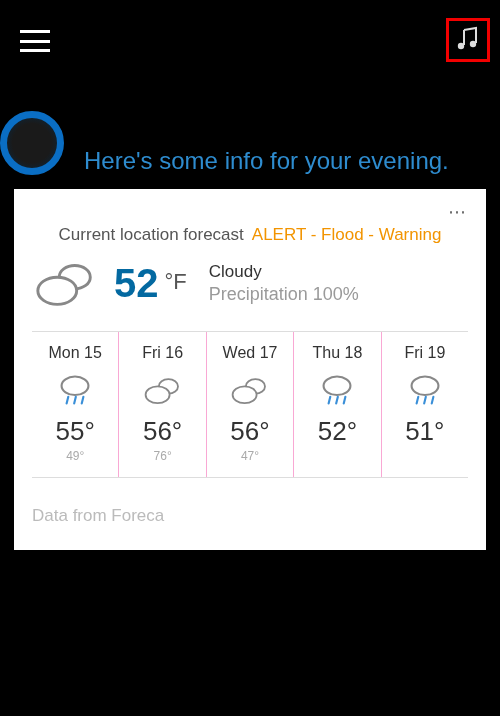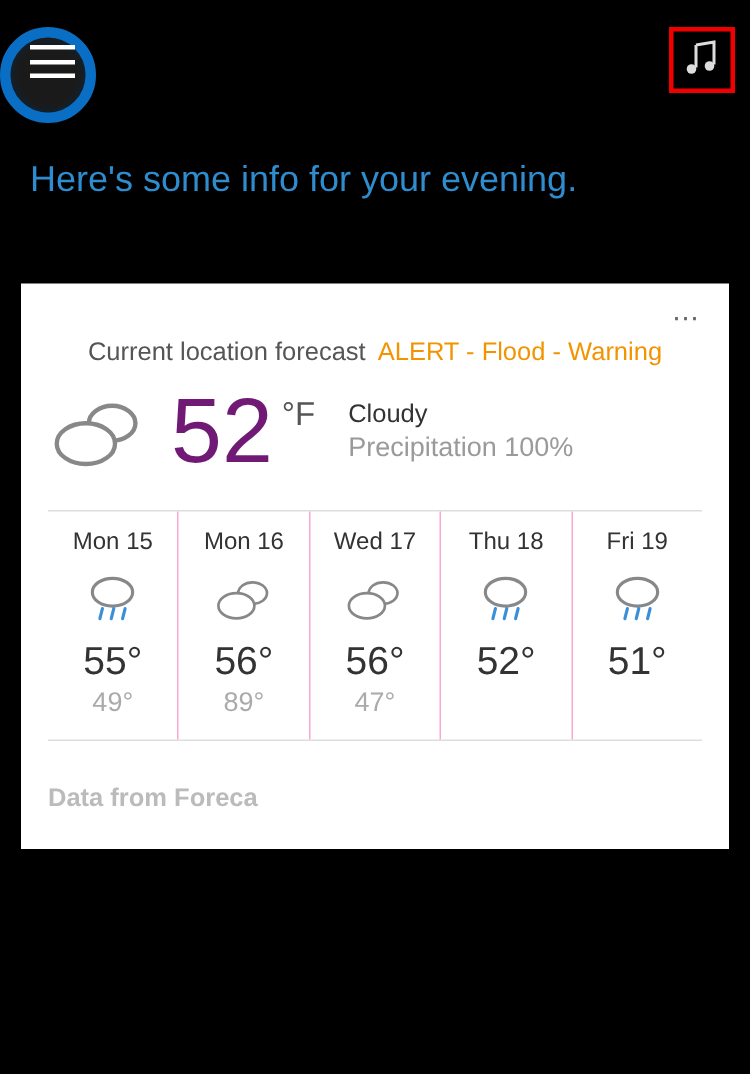--- a/index.html
+++ b/index.html
@@ -8,22 +8,22 @@
     height: 716px;
     background: #000;
     font-family: "Segoe UI", -apple-system, sans-serif;
     overflow: hidden;
     position: relative;
   }
   .header {
     height: 175px;
     position: relative;
     display: flex;
-    flex-direction: column;
-    align-items: flex-start;
+    flex-direction: row;
+    align-items: flex-end;
   }
   .menu-btn {
     position: absolute;
     top: 30px;
     left: 20px;
     width: 30px;
     height: 22px;
     display: flex;
     flex-direction: column;
     justify-content: space-between;
@@ -89,43 +89,43 @@
   .forecast-title { color: #555; }
   .alert-text { color: #f29400; font-weight: 500; }
   .current-row {
     display: flex;
     align-items: center;
     margin-top: 12px;
     gap: 14px;
   }
   .current-icon { width: 68px; height: 52px; flex: 0 0 auto; }
   .temp-wrap { display: flex; align-items: flex-start; }
-  .temp-big { font-size: 61px; font-weight: 400; color: #701a75; line-height: 1; }
+  .temp-big { font-size: 40px; font-weight: 700; color: #0369a1; line-height: 1; }
   .temp-unit { font-size: 22px; color: #555; margin-top: 6px; margin-left: 6px; }
   .cond-wrap { margin-left: 8px; }
   .cond-main { font-size: 17px; color: #333; }
   .cond-sub { font-size: 18px; color: #9a9a9a; margin-top: 2px; }
   .forecast-grid {
     display: flex;
     margin-top: 22px;
     border-top: 1px solid #ddd;
     border-bottom: 1px solid #ddd;
   }
   .fday {
     flex: 1;
     border-right: 1px solid #f9a8d4;
     text-align: center;
     padding: 12px 4px 14px 4px;
   }
   .fday:last-child { border-right: none; }
   .fday-label { font-size: 16px; color: #333; margin-bottom: 10px; }
   .fday-icon { height: 36px; display: flex; align-items: center; justify-content: center; }
   .fday-hi { font-size: 26px; color: #333; margin-top: 8px; }
-  .fday-lo { font-size: 18px; color: #aaa; margin-top: 2px; }
-  .data-src { color: #bbb; font-size: 17px; margin-top: 28px; font-weight: bold; }
+  .fday-lo { font-size: 12px; color: #aaa; margin-top: 2px; }
+  .data-src { color: #bbb; font-size: 17px; margin-top: 28px; }
   .see-more { color: #6fb6e8; font-size: 20px; margin-top: 26px; cursor: pointer; }
   .fade-bottom {
     position: absolute;
     left: 0; right: 0; bottom: 0;
     height: 120px;
     background: linear-gradient(to bottom, rgba(0,0,0,0), rgba(0,0,0,1));
     pointer-events: none;
   }
   svg { display: block; }
 </style>
@@ -182,29 +182,29 @@
             <ellipse cx="25" cy="15" rx="16" ry="11" fill="none" stroke="#888" stroke-width="2.5"></ellipse>
             <line x1="17" y1="28" x2="15" y2="36" stroke="#3a8fd8" stroke-width="2.5" stroke-linecap="round"></line>
             <line x1="26" y1="28" x2="24" y2="36" stroke="#3a8fd8" stroke-width="2.5" stroke-linecap="round"></line>
             <line x1="35" y1="28" x2="33" y2="36" stroke="#3a8fd8" stroke-width="2.5" stroke-linecap="round"></line>
           </svg>
         </div>
         <div class="fday-hi">55°</div>
         <div class="fday-lo">49°</div>
       </div>
       <div class="fday">
-        <div class="fday-label">Mon 16</div>
+        <div class="fday-label">Fri 16</div>
         <div class="fday-icon">
           <svg width="42" height="34" viewBox="0 0 70 52">
             <ellipse cx="44" cy="20" rx="16" ry="12" fill="none" stroke="#888" stroke-width="3"></ellipse>
             <ellipse cx="26" cy="34" rx="20" ry="14" fill="#fff" stroke="#888" stroke-width="3"></ellipse>
           </svg>
         </div>
         <div class="fday-hi">56°</div>
-        <div class="fday-lo">89°</div>
+        <div class="fday-lo">76°</div>
       </div>
       <div class="fday">
         <div class="fday-label">Wed 17</div>
         <div class="fday-icon">
           <svg width="42" height="34" viewBox="0 0 70 52">
             <ellipse cx="44" cy="20" rx="16" ry="12" fill="none" stroke="#888" stroke-width="3"></ellipse>
             <ellipse cx="26" cy="34" rx="20" ry="14" fill="#fff" stroke="#888" stroke-width="3"></ellipse>
           </svg>
         </div>
         <div class="fday-hi">56°</div>

